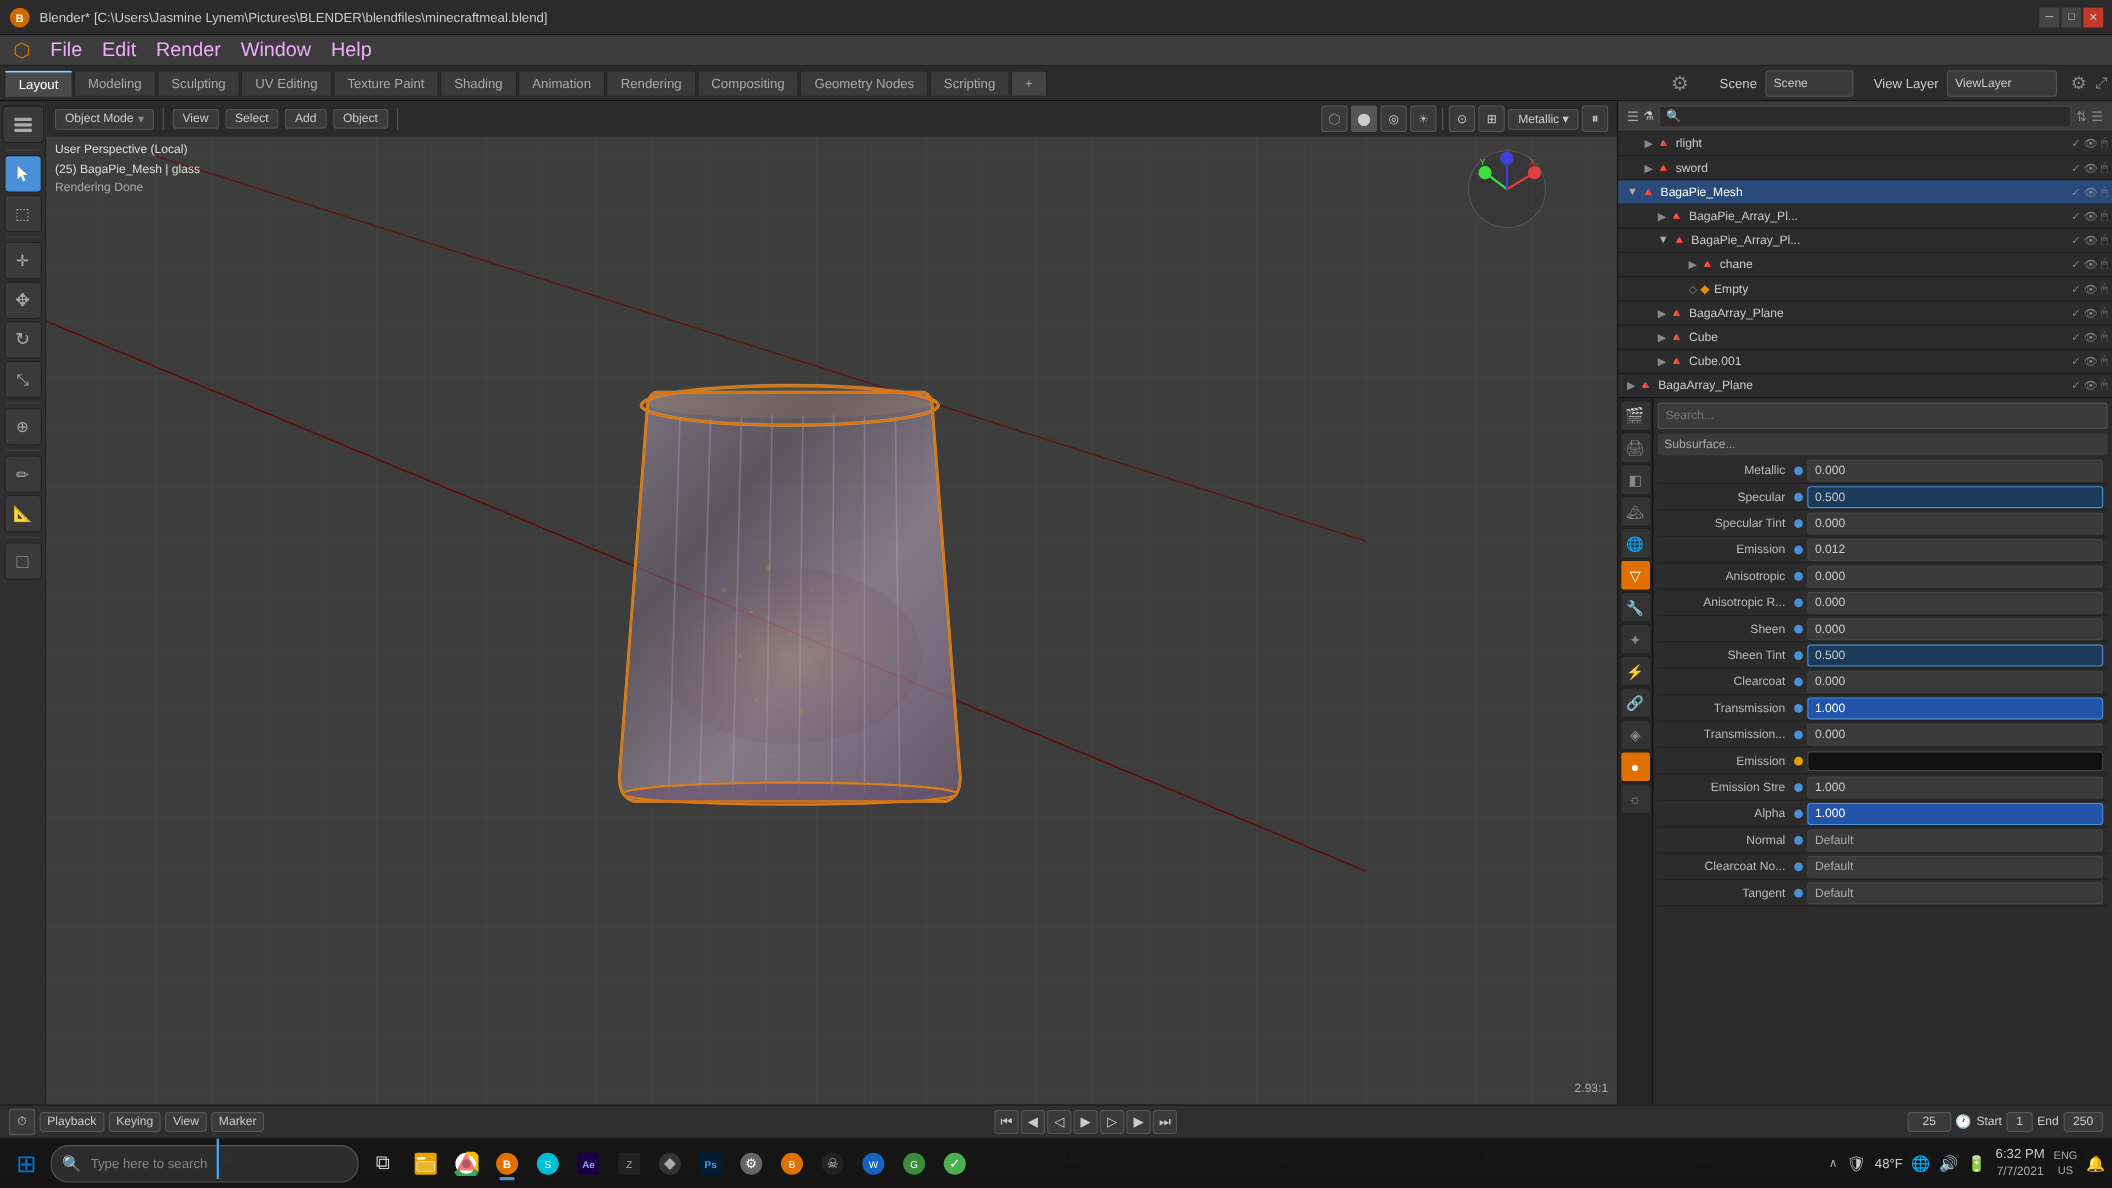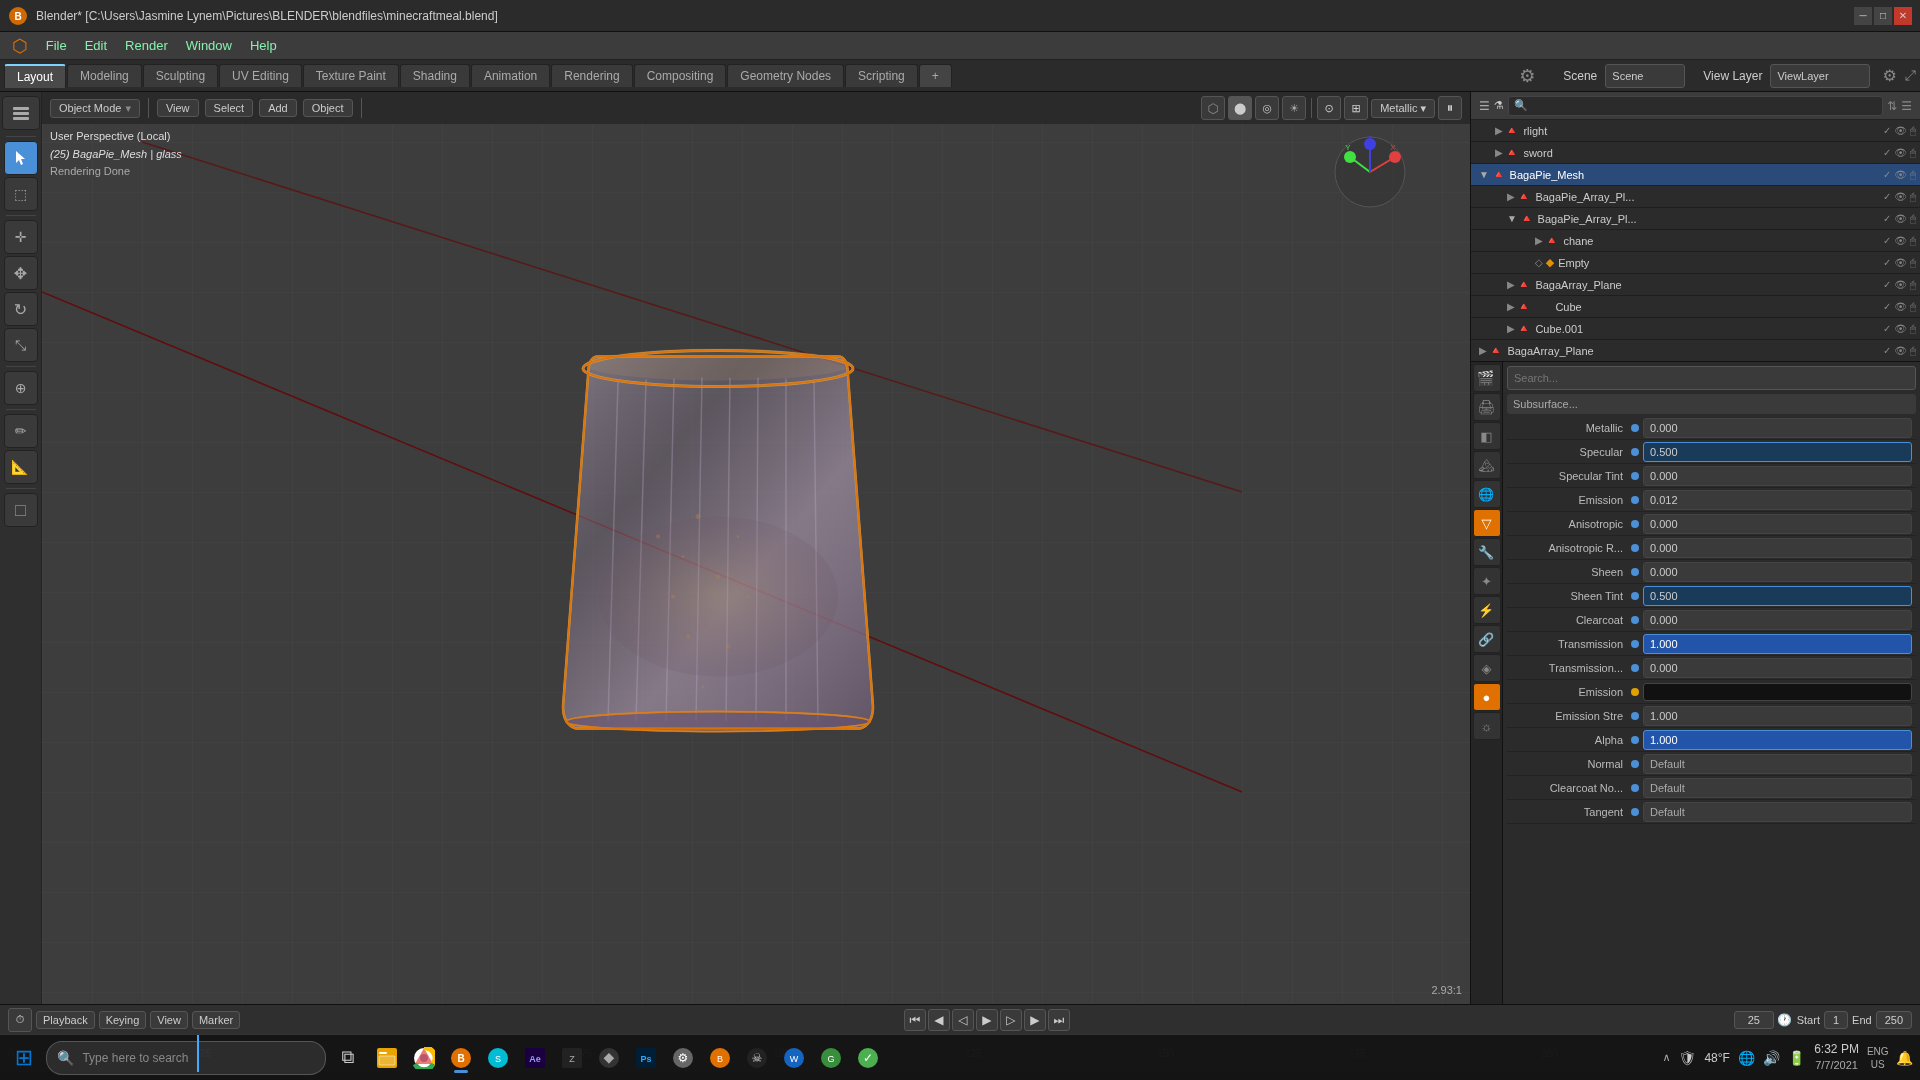--- a/index.html
+++ b/index.html
@@ -23,22 +23,22 @@
       height: 28px;
       background: #3c3c3c;
       display: flex;
       align-items: center;
       padding: 0 4px;
       gap: 2px;
       border-bottom: 1px solid #222;
     }
     .menu-item {
       padding: 2px 8px;
-      font-size: 13px;
-      color: #86efac;
+      font-size: 18px;
+      color: #f0abfc;
       cursor: pointer;
       border-radius: 3px;
     }
 
     
     #workspace-tabs {
       height: 32px;
       background: #2b2b2b;
       display: flex;
       align-items: center;
@@ -479,21 +479,21 @@
         <div class="vp-icon-btn" style="font-size:11px;">⊞</div>
         <div style="padding:2px 8px; background:#3a3a3a; border:1px solid #555; border-radius:3px; font-size:11px; color:#ccc; cursor:pointer;">Metallic ▾</div>
         <div class="vp-icon-btn" style="font-size:13px;">⏸</div>
       </div>
     </div>
 
     <div class="viewport-grid"></div>
 
     <div id="viewport-info">
       <div style="color:#ddd;">User Perspective (Local)</div>
-      <div style="color:#ddd;font-style:italic;">(25) BagaPie_Mesh | glass</div>
+      <div style="color:#ddd;">(25) BagaPie_Mesh | glass</div>
       <div style="color:#aaa;">Rendering Done</div>
     </div>
 
     <div style="position:absolute; top:0; left:0; right:0; bottom:0; z-index:5; pointer-events:none;">
       <svg width="100%" height="100%" style="position:absolute;">
         <line x1="0" y1="200" x2="1200" y2="700" stroke="#6b0000" stroke-width="1.5" opacity="0.8"></line>
         <line x1="100" y1="50" x2="1200" y2="400" stroke="#6b0000" stroke-width="1.5" opacity="0.6"></line>
       </svg>
     </div>
 
@@ -666,21 +666,21 @@
         <span style="font-size:11px; color:#ccc;">BagaArray_Plane</span>
         <div class="row-icons">
           <span style="font-size:10px; color:#888;">✓</span>
           <span style="font-size:10px; color:#888;">👁</span>
           <span style="font-size:10px; color:#888;">🖱</span>
         </div>
       </div>
       <div class="outliner-row" style="padding-left:36px;">
         <span style="color:#888; margin-right:3px; font-size:10px;">▶</span>
         <span style="color:#e07000; margin-right:4px;">🔺</span>
-        <span style="font-size:11px; color:#ccc;margin-left:20px;">Cube</span>
+        <span style="font-size:11px; color:#ccc;">Cube</span>
         <div class="row-icons">
           <span style="font-size:10px; color:#888;">✓</span>
           <span style="font-size:10px; color:#888;">👁</span>
           <span style="font-size:10px; color:#888;">🖱</span>
         </div>
       </div>
       <div class="outliner-row" style="padding-left:36px;">
         <span style="color:#888; margin-right:3px; font-size:10px;">▶</span>
         <span style="color:#e07000; margin-right:4px;">🔺</span>
         <span style="font-size:11px; color:#ccc;">Cube.001</span>

